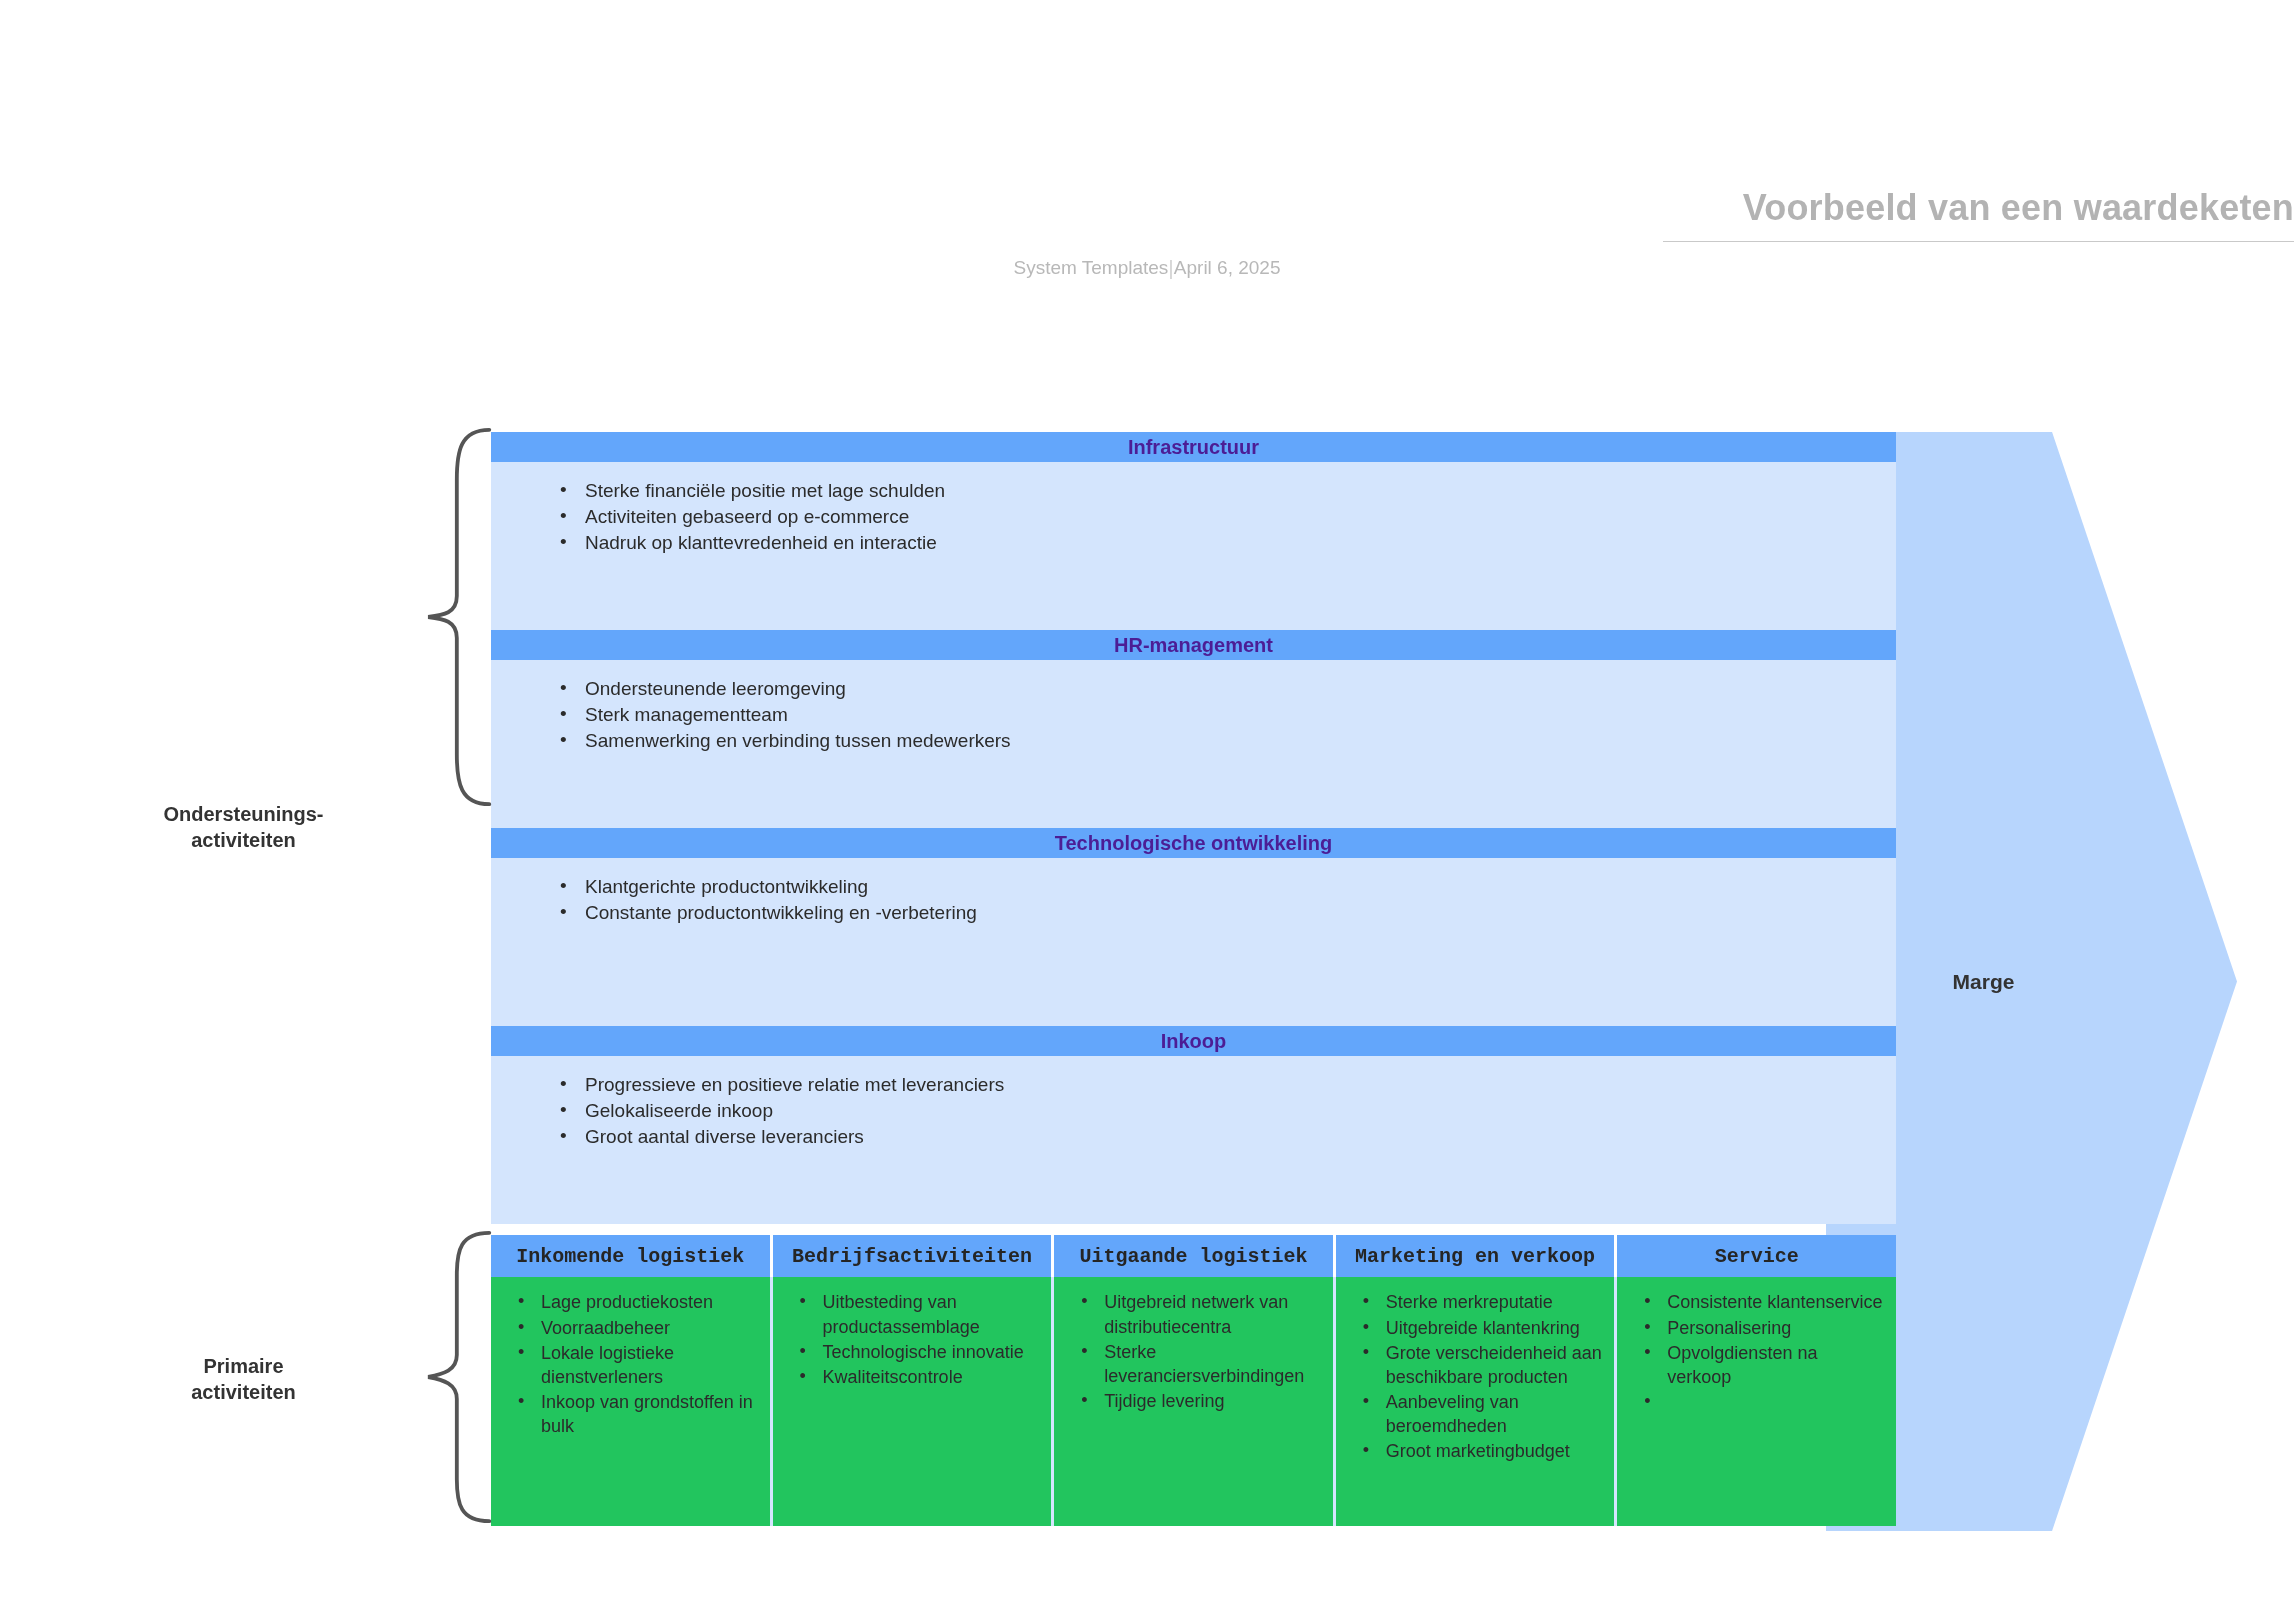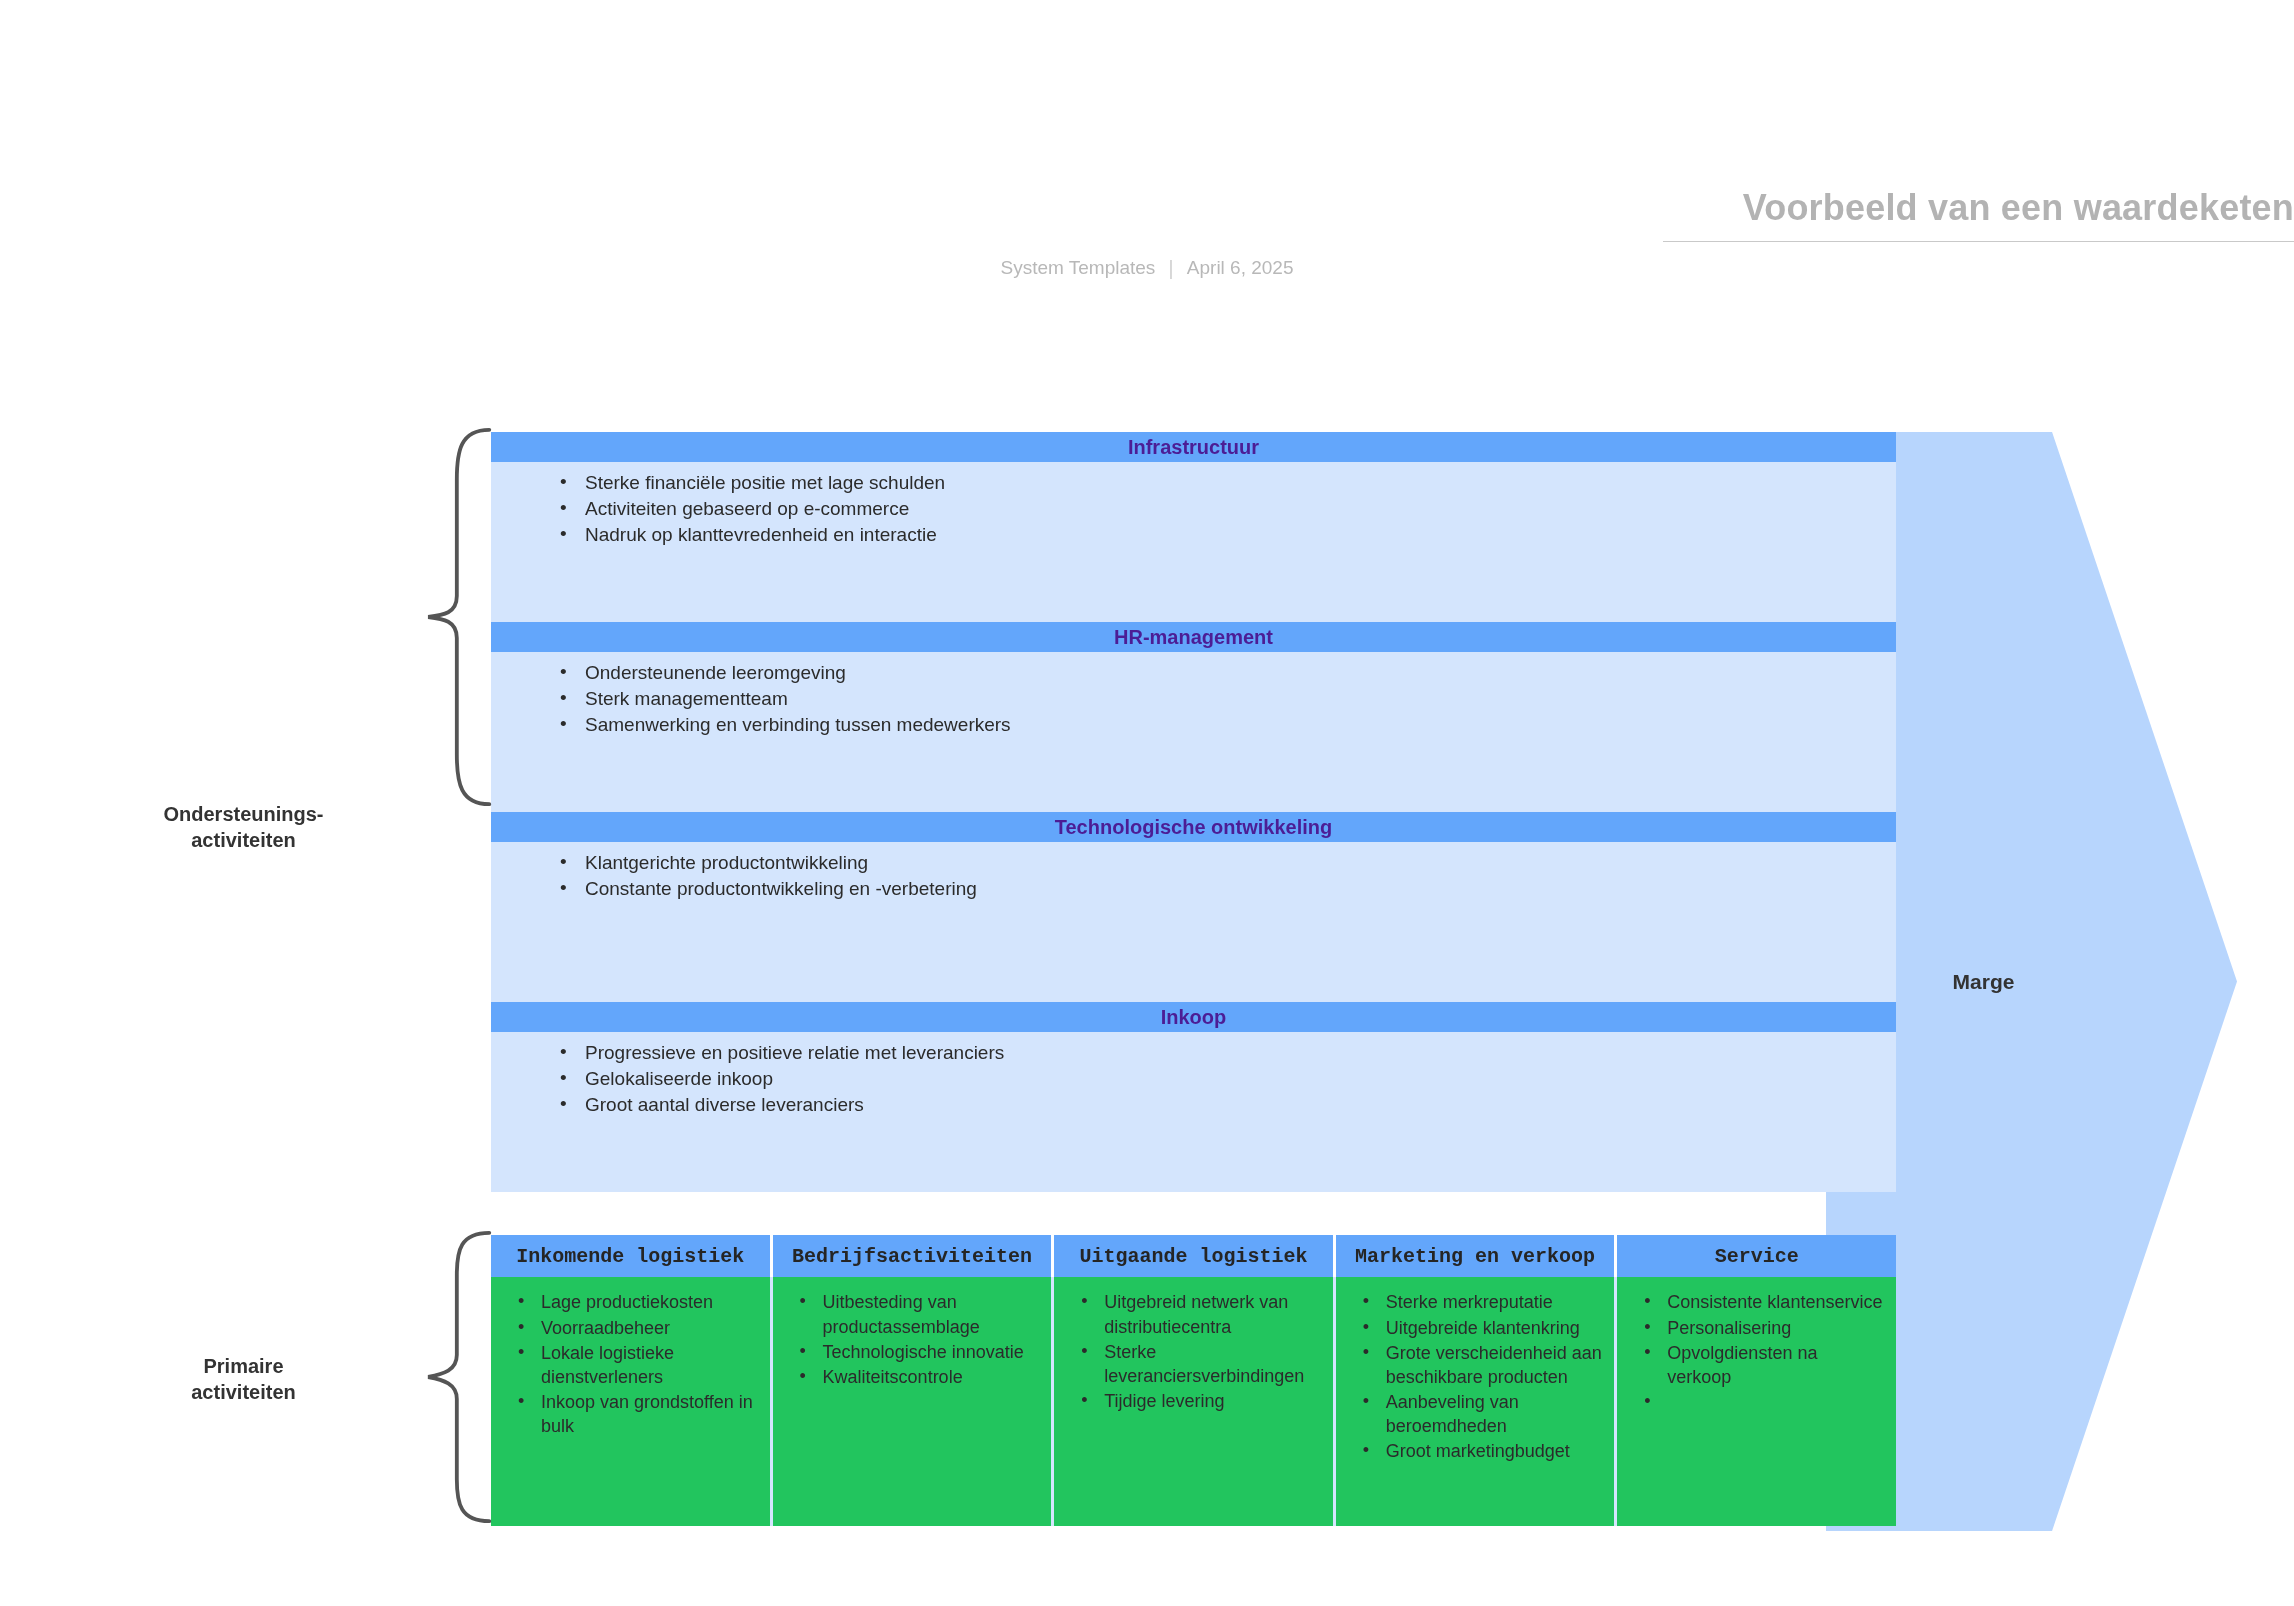--- a/index.html
+++ b/index.html
@@ -33,21 +33,21 @@
     border-bottom: 1.9px solid #c9c9c9;
     min-width: 631px;
   }
   #doc-meta {
     margin-top: 15.3px;
     font-size: 19px;
     color: #b8b8b8;
     display: flex;
     justify-content: center;
     align-items: center;
-    gap: 13px;
+    gap: 0;
   }
   #doc-meta .sep {
     color: #d2d2d2;
     font-size: 21px;
     line-height: 1;
   }
 
   
   #chain-canvas {
     position: absolute;
@@ -98,21 +98,21 @@
     height: 30px;
     display: flex;
     align-items: center;
     justify-content: center;
     font-size: 20px;
     font-weight: bold;
     color: #4c1d95;
   }
   .body-panel {
     background: #d4e5fd;
-    padding: 9px 0 0 0;
+    padding: 17px 0 0 0;
   }
   .body-panel ul {
     margin: 0;
     padding: 0 0 0 69px;
     list-style: none;
   }
   .body-panel li {
     position: relative;
     font-size: 19px;
     line-height: 1.28;

